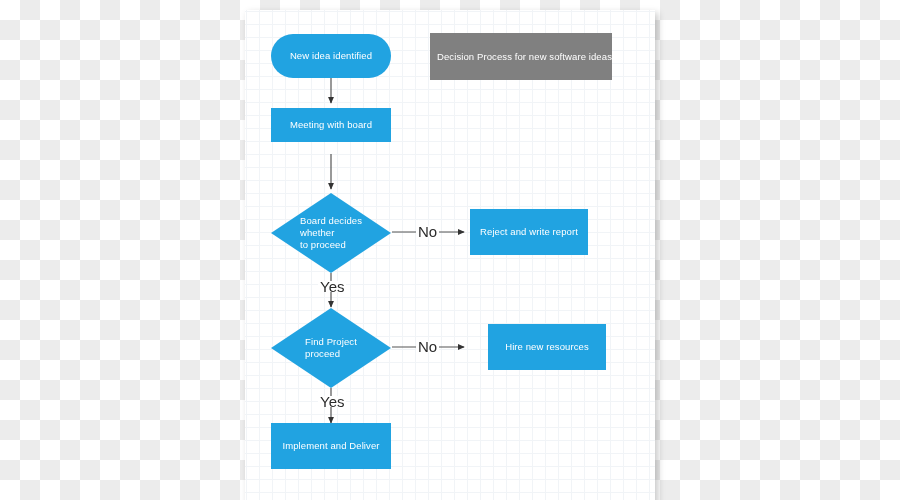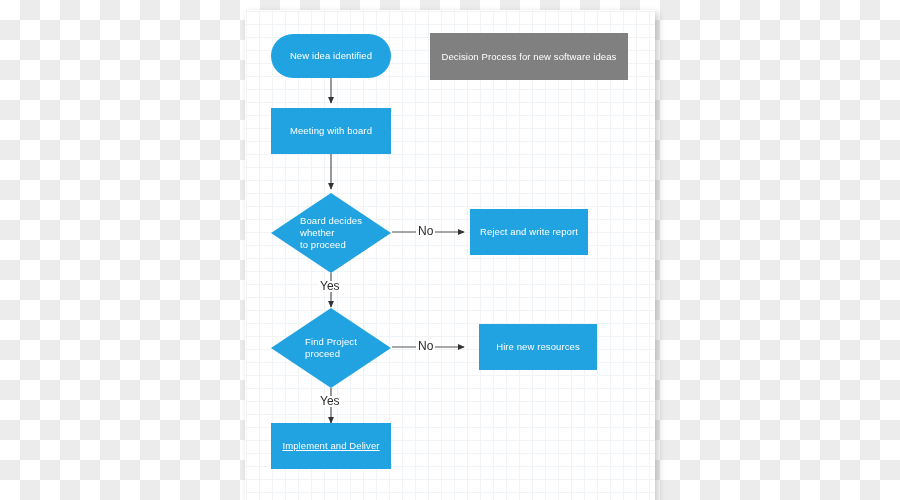--- a/index.html
+++ b/index.html
@@ -99,21 +99,21 @@
   }
 
   #edges {
     position: absolute;
     inset: 0;
     pointer-events: none;
   }
 
   .edge-label {
     position: absolute;
-    font-size: 12px;
+    font-size: 15px;
     color: #2b2b2b;
     background: #ffffff;
     padding: 0 2px;
     line-height: 11px;
   }
 </style>
 </head>
 <body>
 
 <div id="canvas">
@@ -135,29 +135,29 @@
 
     <line x1="86" y1="263" x2="86" y2="297" stroke="#555555" stroke-width="1.2" marker-end="url(#arrowhead)"></line>
 
     <line x1="147" y1="337" x2="219" y2="337" stroke="#555555" stroke-width="1.2" marker-end="url(#arrowhead)"></line>
 
     <line x1="86" y1="378" x2="86" y2="413" stroke="#555555" stroke-width="1.2" marker-end="url(#arrowhead)"></line>
   </svg>
 
   <div id="nodes">
 
-    <div class="node title-box" style="left:185px; top:23px; width:198px; height:47px;">
+    <div class="node title-box" style="left:185px; top:23px; width:182px; height:47px;justify-content:flex-end;">
       <span>Decision Process for new software ideas</span>
     </div>
 
     <div class="node term" style="left:26px; top:24px; width:120px; height:44px;text-align:right;">
       <span>New idea identified</span>
     </div>
 
-    <div class="node proc" style="left:26px; top:98px; width:120px; height:46px;">
+    <div class="node proc" style="left:26px; top:98px; width:120px; height:34px;">
       <span>Meeting with board</span>
     </div>
 
     <div class="diamond-wrap" style="left:26px; top:183px; width:120px; height:80px;">
       <svg class="diamond-shape" viewBox="0 0 120 80" preserveAspectRatio="none">
         <polygon points="60,0 120,40 60,80 0,40" fill="#21a3e1"></polygon>
       </svg>
       <div class="diamond-label">Board decides
 whether
 to proceed</div>
@@ -168,25 +168,25 @@
     </div>
 
     <div class="diamond-wrap" style="left:26px; top:298px; width:120px; height:80px;">
       <svg class="diamond-shape" viewBox="0 0 120 80" preserveAspectRatio="none">
         <polygon points="60,0 120,40 60,80 0,40" fill="#21a3e1"></polygon>
       </svg>
       <div class="diamond-label">Find Project
 proceed</div>
     </div>
 
-    <div class="node proc" style="left:234px; top:314px; width:118px; height:46px;">
+    <div class="node proc" style="left:243px; top:314px; width:118px; height:46px;">
       <span>Hire new resources</span>
     </div>
 
-    <div class="node proc" style="left:26px; top:413px; width:120px; height:46px;text-decoration:underline;">
+    <div class="node proc" style="left:26px; top:413px; width:120px; height:46px;">
       <span>Implement and Deliver</span>
     </div>
 
     <div class="edge-label" style="left:171px; top:216px;">No</div>
 
     <div class="edge-label" style="left:73px; top:271px;">Yes</div>
 
     <div class="edge-label" style="left:171px; top:331px;">No</div>
 
     <div class="edge-label" style="left:73px; top:386px;">Yes</div>

